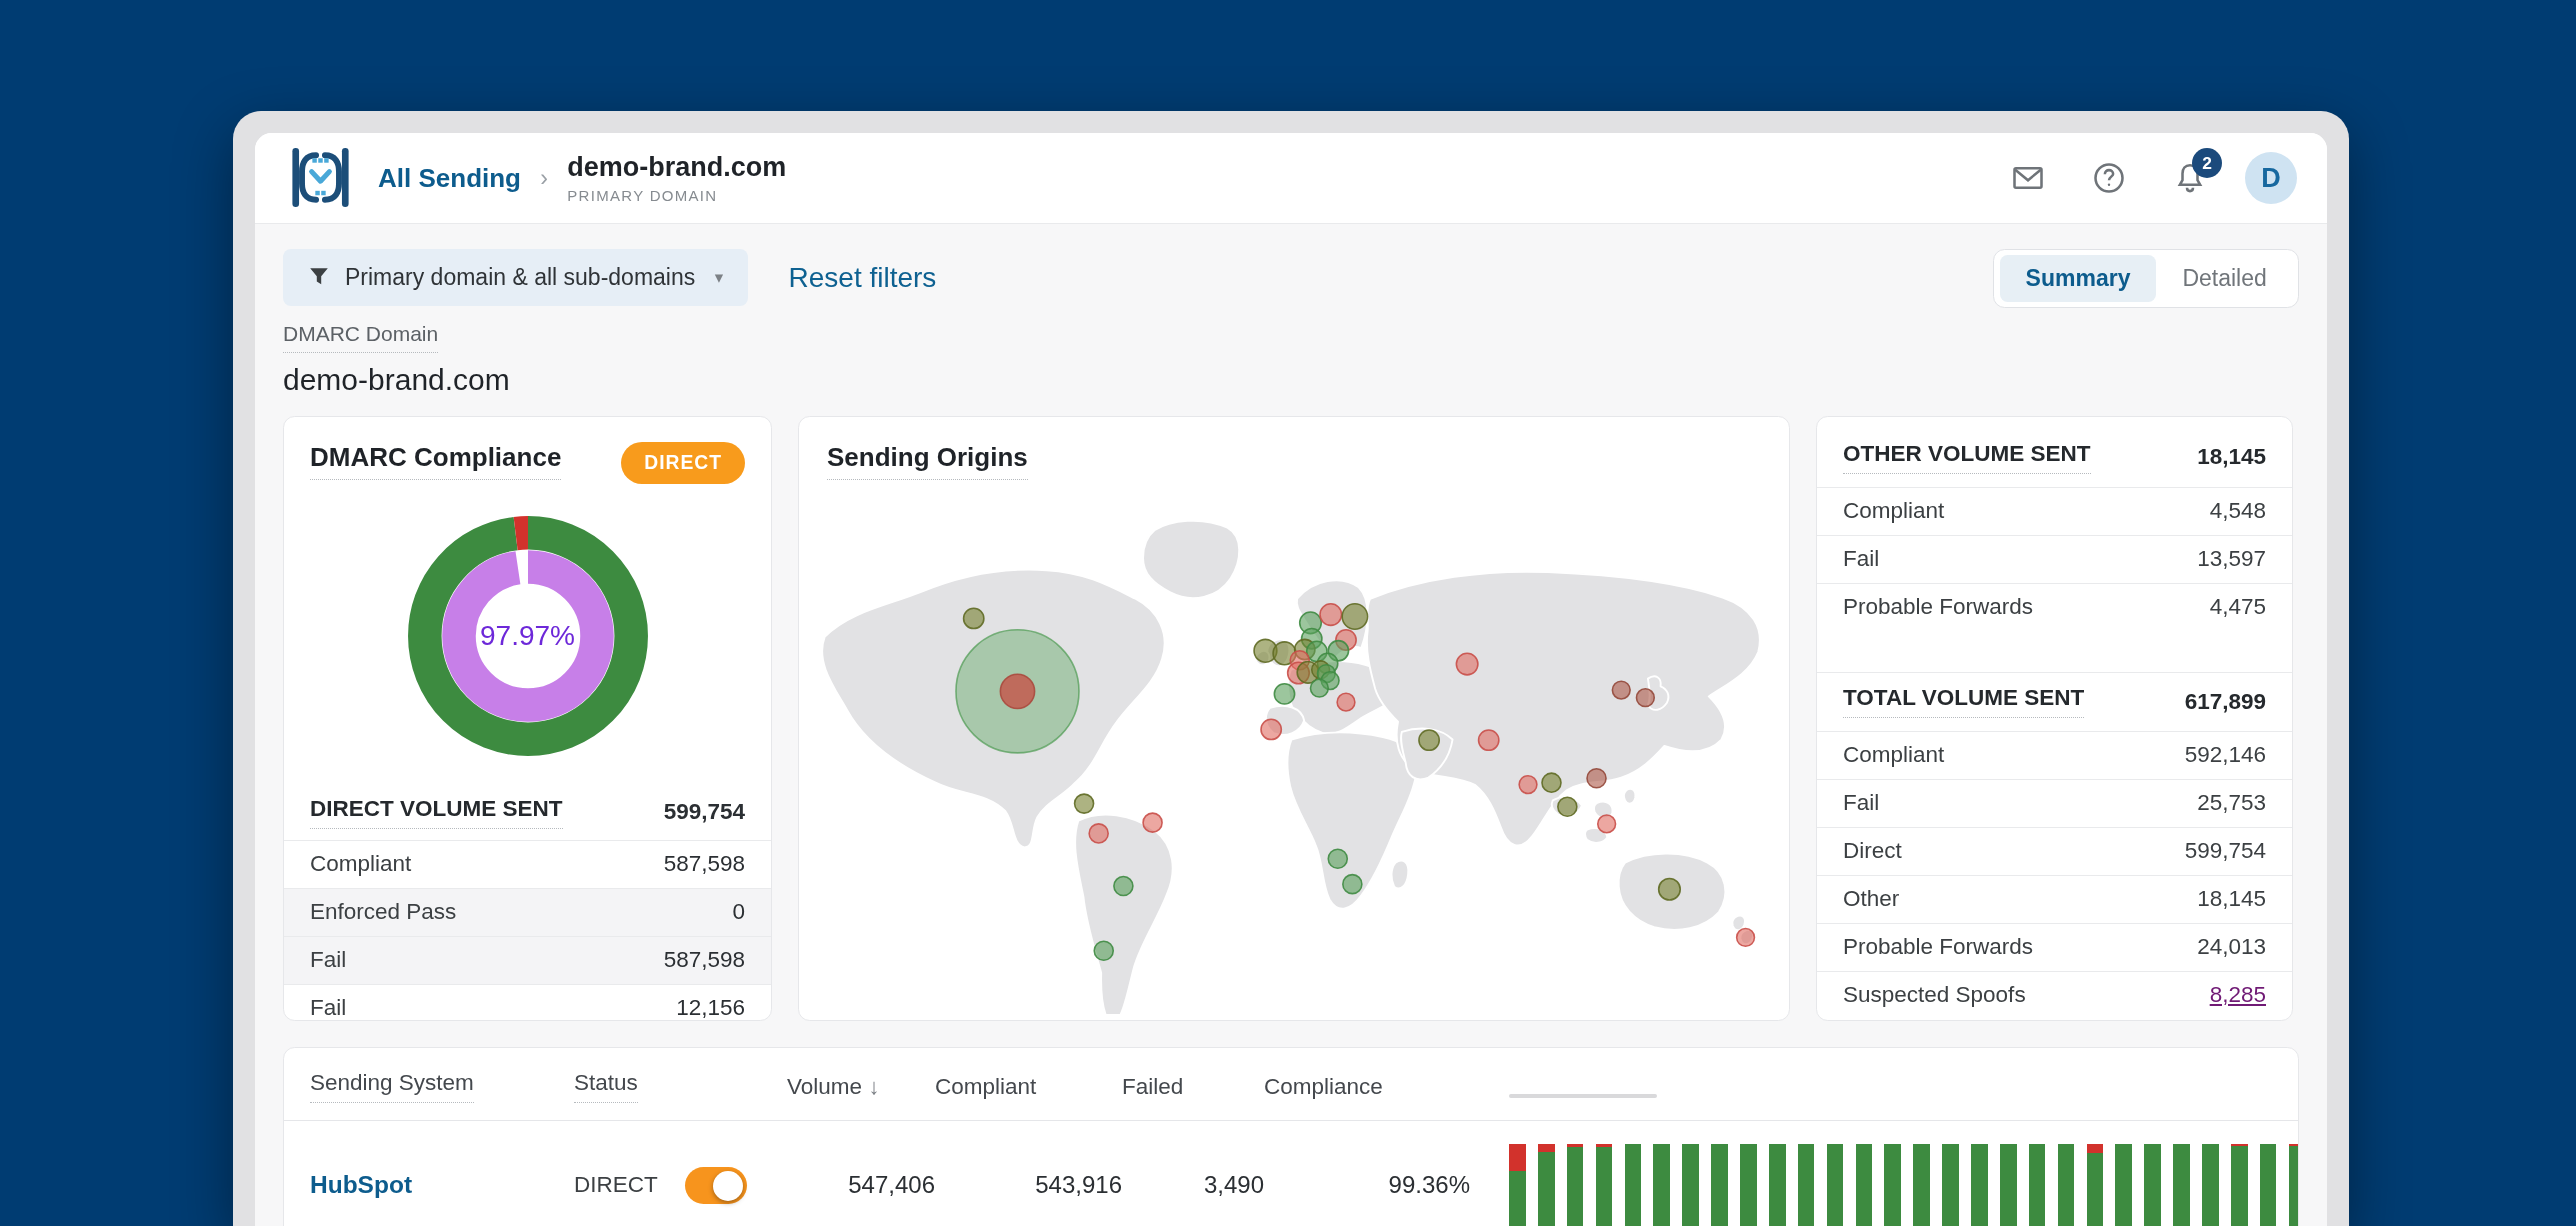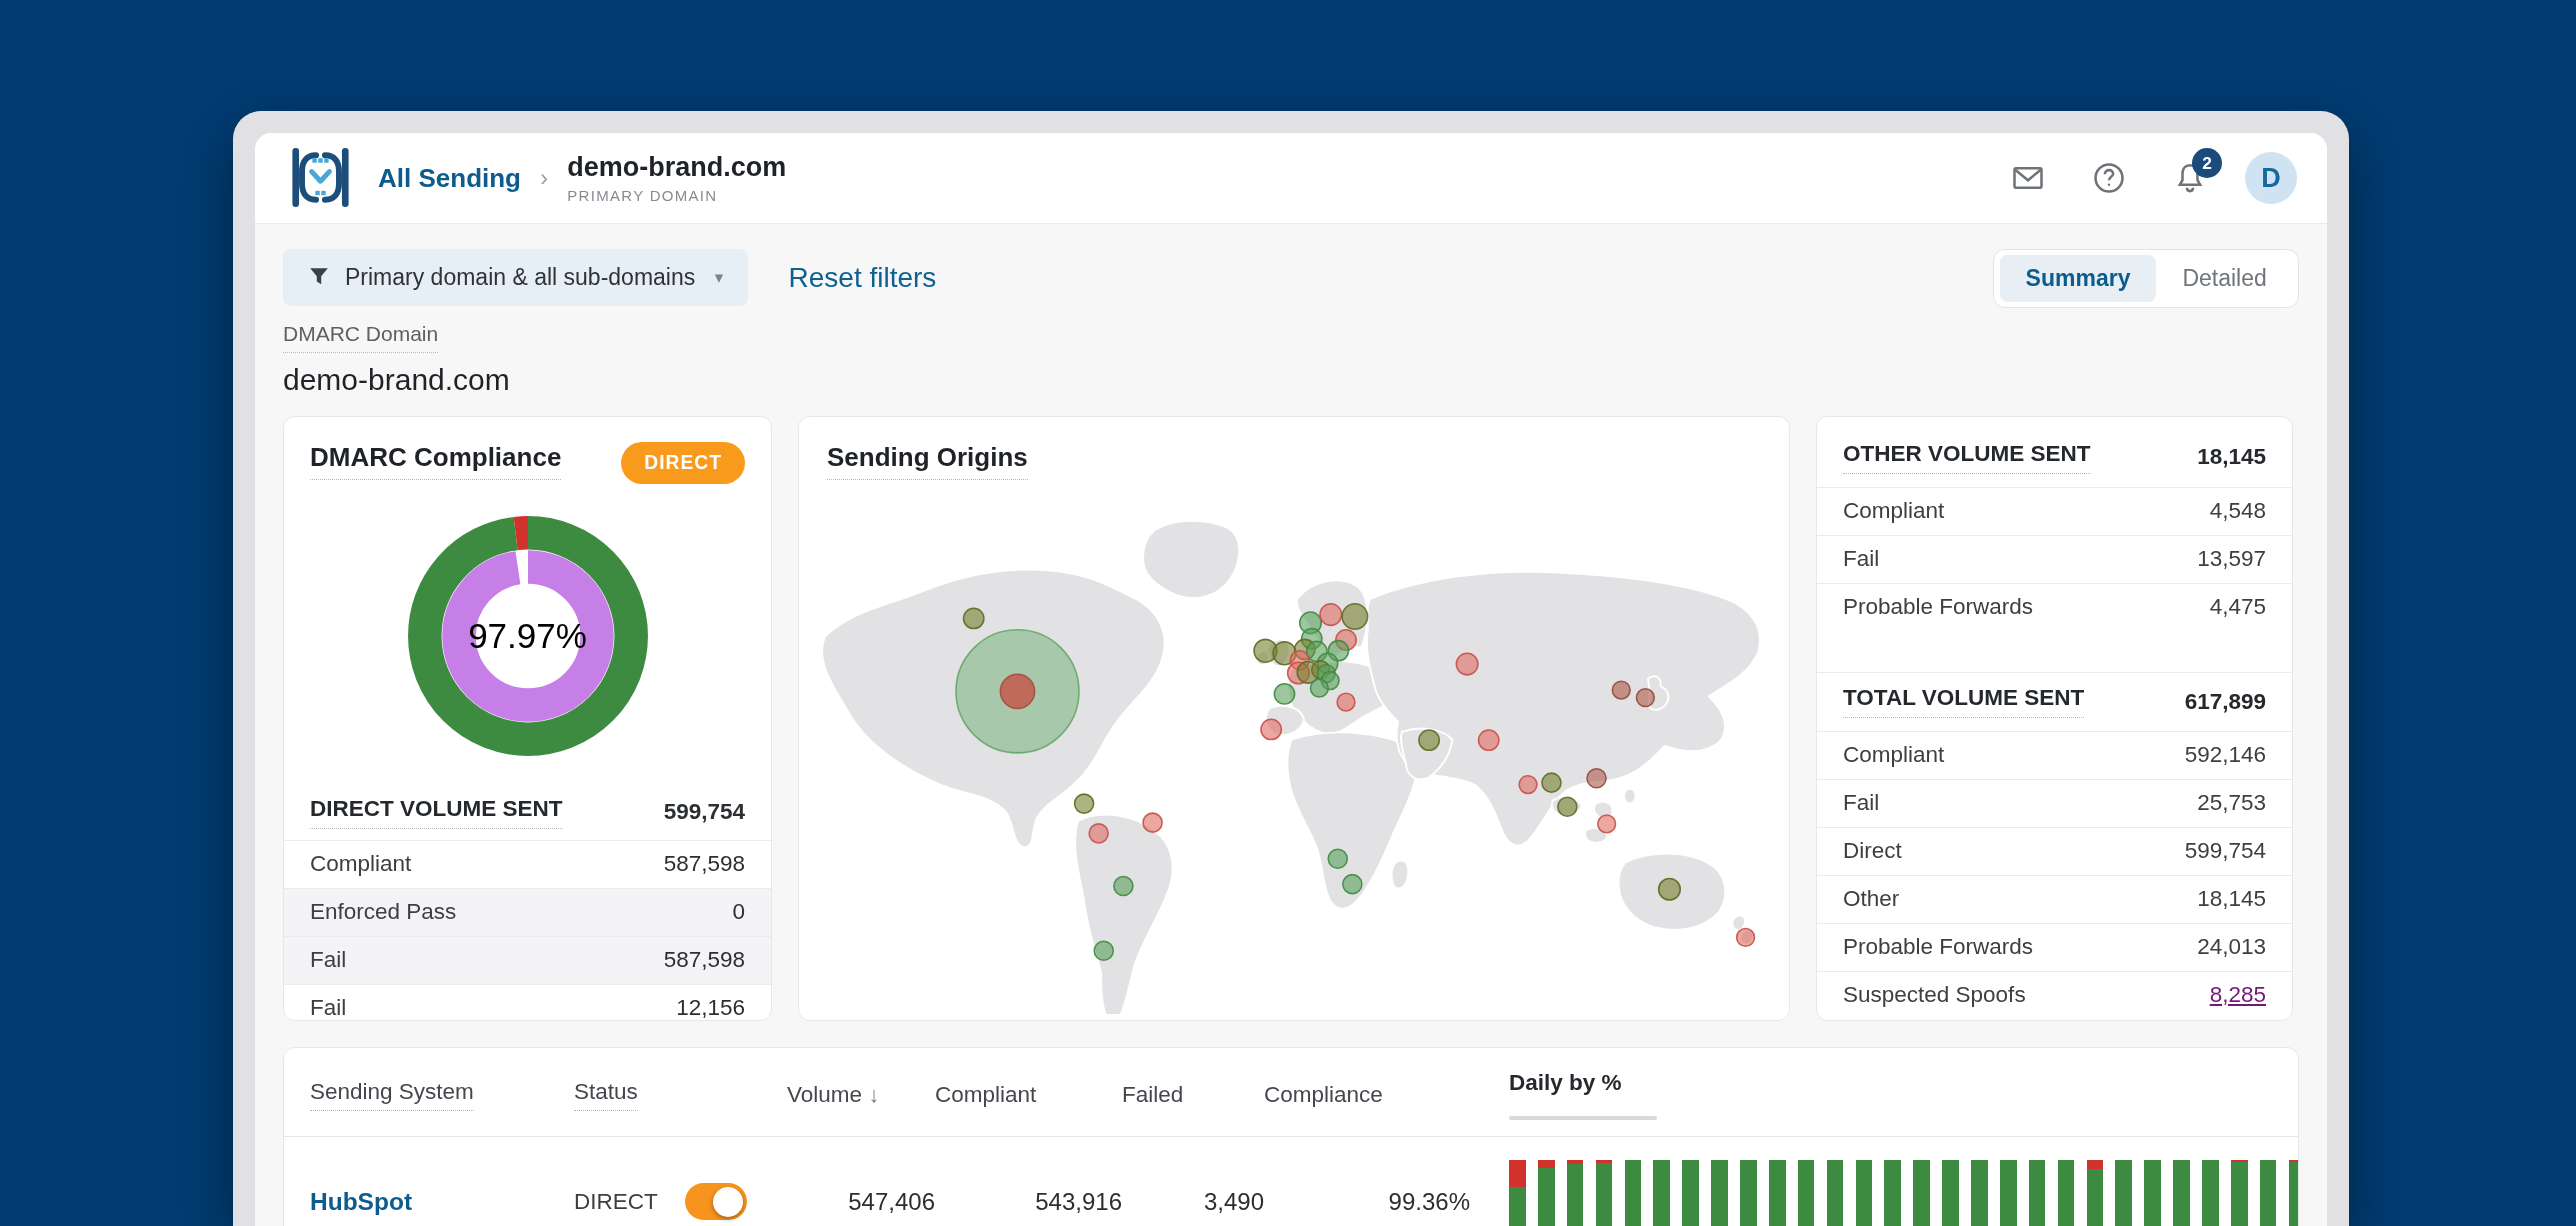--- a/index.html
+++ b/index.html
@@ -57,21 +57,21 @@
   
   .cards { margin-top:19.3px; display:grid; grid-template-columns:489px 992px 477px; gap:26px; height:605px; }
   .card { background:#fff; border:1.3px solid #e6e7ea; border-radius:11.6px; overflow:hidden; position:relative; }
   .card-title { font-size:26px; font-weight:bold; color:#1f2328; }
 
   .c1-head { padding:24.5px 26px 0 26px; display:flex; justify-content:space-between; align-items:flex-start; }
   .direct-badge { background:#f89b1c; color:#fff; font-size:19.3px; font-weight:bold; letter-spacing:1px;
     border-radius:643px; padding:10.3px 23px; }
   .donut-wrap { width:258px; height:258px; margin:23px auto 0 auto; position:relative; }
   .donut-center { position:absolute; inset:0; display:flex; align-items:center; justify-content:center;
-    font-size:35px; color:#000000; }
+    font-size:28px; color:#6d28d9; }
   .stat-table { margin-top:19.3px; width:100%; }
   .stat-row { display:flex; justify-content:space-between; align-items:center; height:48px;
     padding:0 26px; border-top:1.3px solid #e9eaec; font-size:22.5px; color:#3c4043;gap:42px; }
   .stat-row.head { height:55px; font-weight:bold; color:#25292d; border-top:none; }
   .stat-row.shaded { background:#f4f4f6; }
   .stat-val { color:#2b2f33; }
 
   .c2-head { padding:24.5px 28px 0 28px; }
   .map-box { position:absolute; left:13px; right:13px; top:84px; bottom:6.4px; }
   .map-box svg { width:100%; height:100%; }
@@ -359,21 +359,20 @@
         <div class="send-grid send-head">
           <span class="h-cell dotted-u" style="justify-self:start;">Sending System</span>
           <span class="h-cell dotted-u" style="justify-self:start;">Status</span>
           <span class="h-cell h-right">
             <span>Volume</span><span class="sort-arrow">↓</span>
           </span>
           <span class="h-cell h-right">Compliant</span>
           <span class="h-cell h-right">Failed</span>
           <span class="h-cell h-right">Compliance</span>
           <span class="daily-head">
-            <div class="daily-title">Daily by %</div>
             <div class="daily-underline"></div>
           </span>
         </div>
         <div class="send-grid send-row">
           <span class="sys-name" style="justify-self:start;">HubSpot</span>
           <span class="status-cell">
             <span class="status-text">DIRECT</span>
             <span class="toggle">
                 <span class="knob"></span>
               </span>

